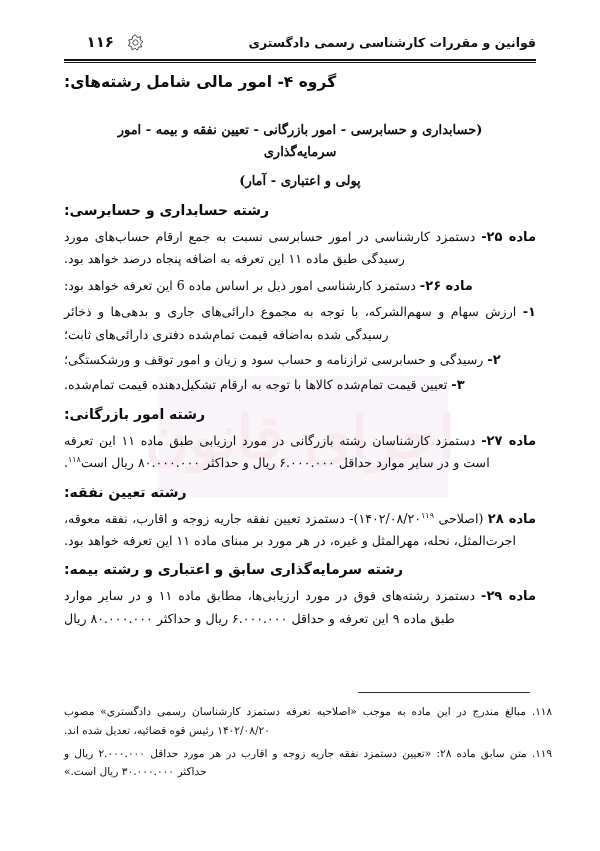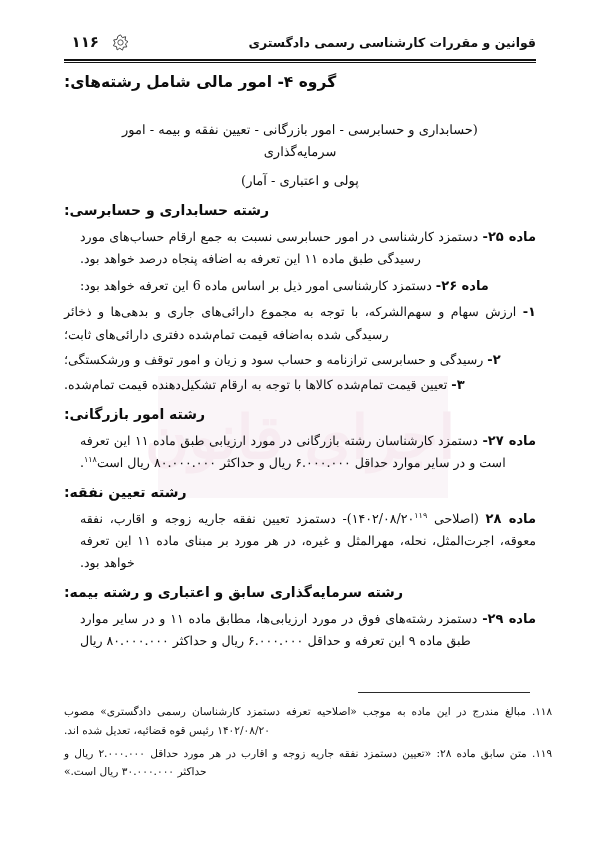--- a/index.html
+++ b/index.html
@@ -69,21 +69,21 @@
     flex-direction: row;
     align-items: center;
     justify-content: flex-start;
     z-index: 3;
   }
   .page-number {
     font-family: "DejaVu Sans", sans-serif;
     font-size: 15px;
     font-weight: bold;
     color: #111;
-    margin-left: 1px;
+    margin-left: 16px;
     min-width: 34px;
     text-align: right;
     order: 3;
   }
   .ornament {
     order: 2;
     margin: 0 13px 0 13px;
     width: 17px;
     height: 17px;
     display: inline-block;
@@ -134,32 +134,33 @@
     font-weight: bold;
     margin: 4px 0 25px 0;
     line-height: 1.4;
   }
   .grp-sub {
     text-align: center;
     font-size: 13px;
     line-height: 1.75;
     margin: 0 26px 6px 26px;
     font-family: "DejaVu Serif", "Liberation Serif", serif;
+    font-weight: bold;
   }
 
   .sec-head {
     text-align: left;
     font-size: 14px;
     font-weight: bold;
     margin: 7px 0 4px 0;
     line-height: 1.5;
   }
 
   p.para {
-    margin: 0 0 3px 16px;
+    margin: 0 0 3px 0;
     font-size: 12.6px;
     line-height: 1.78;
     text-align: justify;
     text-align-last: left;
     font-family: "DejaVu Serif", "Liberation Serif", serif;
   }
   p.item {
     margin: 0 0 2px 0;
     font-size: 12.6px;
     line-height: 1.78;

